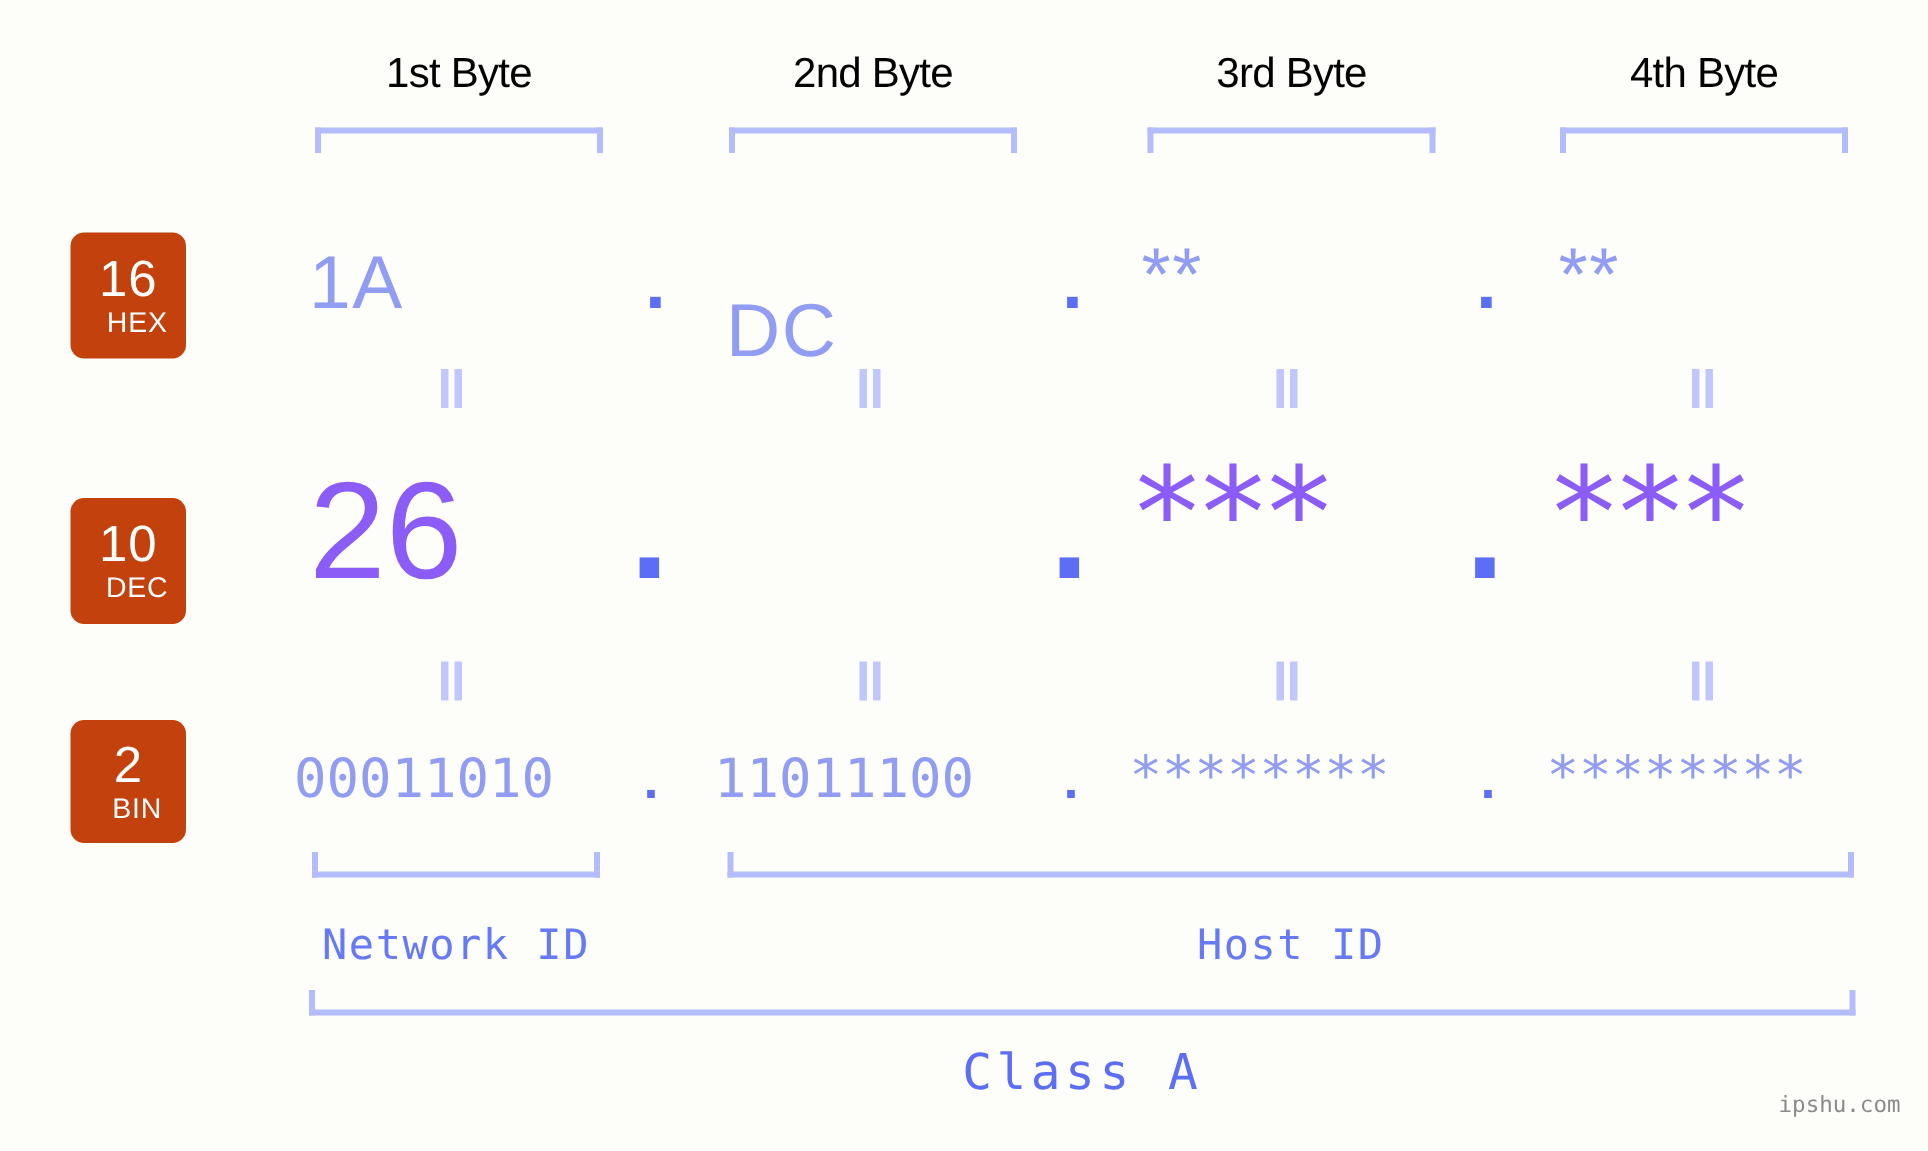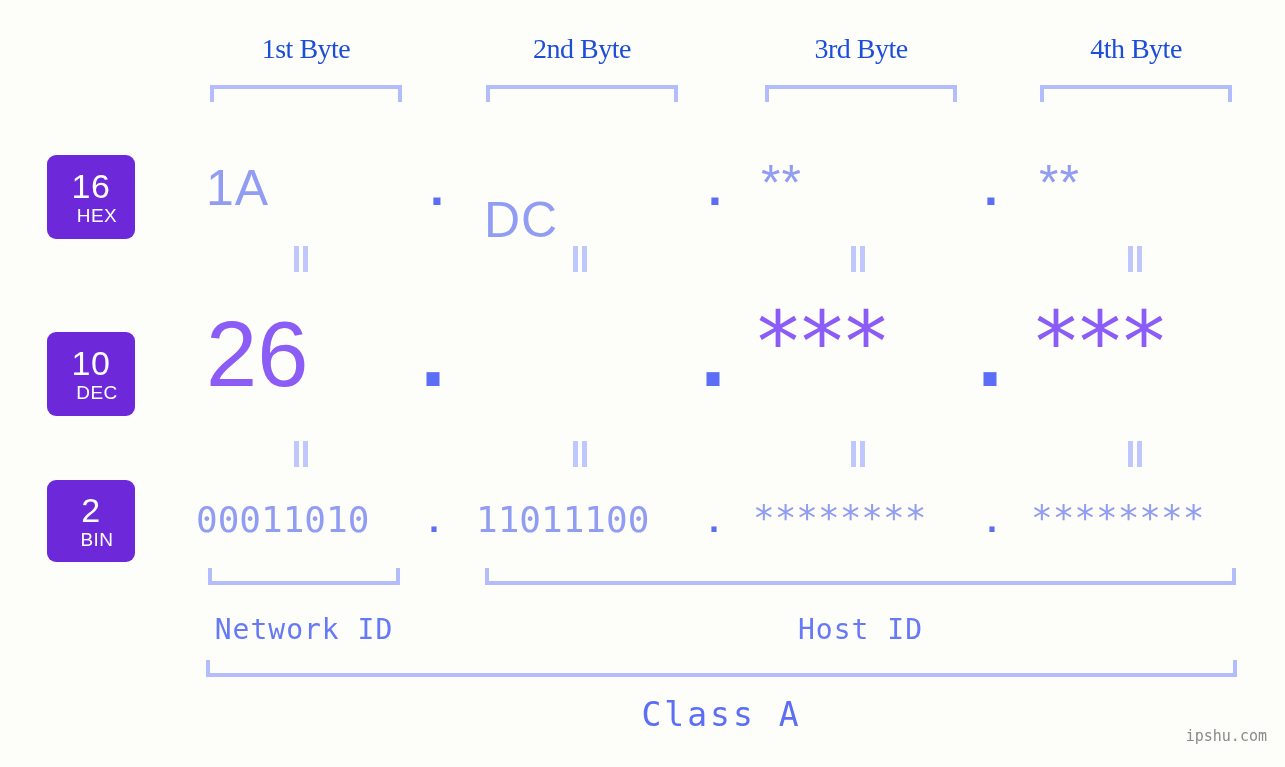--- a/index.html
+++ b/index.html
@@ -18,25 +18,25 @@
   .stage {
     position: absolute;
     inset: 0;
   }
 
   
   .byte-label {
     position: absolute;
     top: 33px;
     text-align: center;
-    font-family: Liberation Serif, serif;
+    font-family: Liberation Sans, sans-serif;
     font-size: 28px;
     font-weight: 400;
     letter-spacing: -0.5px;
-    color: #1d4ed8;
+    color: #000000;
     white-space: nowrap;
   }
 
   
   .bracket {
     position: absolute;
     box-sizing: border-box;
     height: 17px;
   }
   .bracket.down {
@@ -49,23 +49,23 @@
     border-bottom: 4px solid #b4bdfb;
     border-left: 4px solid #b4bdfb;
     border-right: 4px solid #b4bdfb;
     border-top: none;
   }
 
   
   .badge {
     position: absolute;
     left: 47px;
-    width: 88px;
+    width: 77px;
     border-radius: 9px;
-    background: #6d28d9;
+    background: #c2410c;
     color: #ffffff;
     display: flex;
     flex-direction: column;
     align-items: center;
     justify-content: center;
     font-family: "Liberation Sans", sans-serif;
     line-height: 1;
   }
   .badge .num {
     font-size: 34px;

